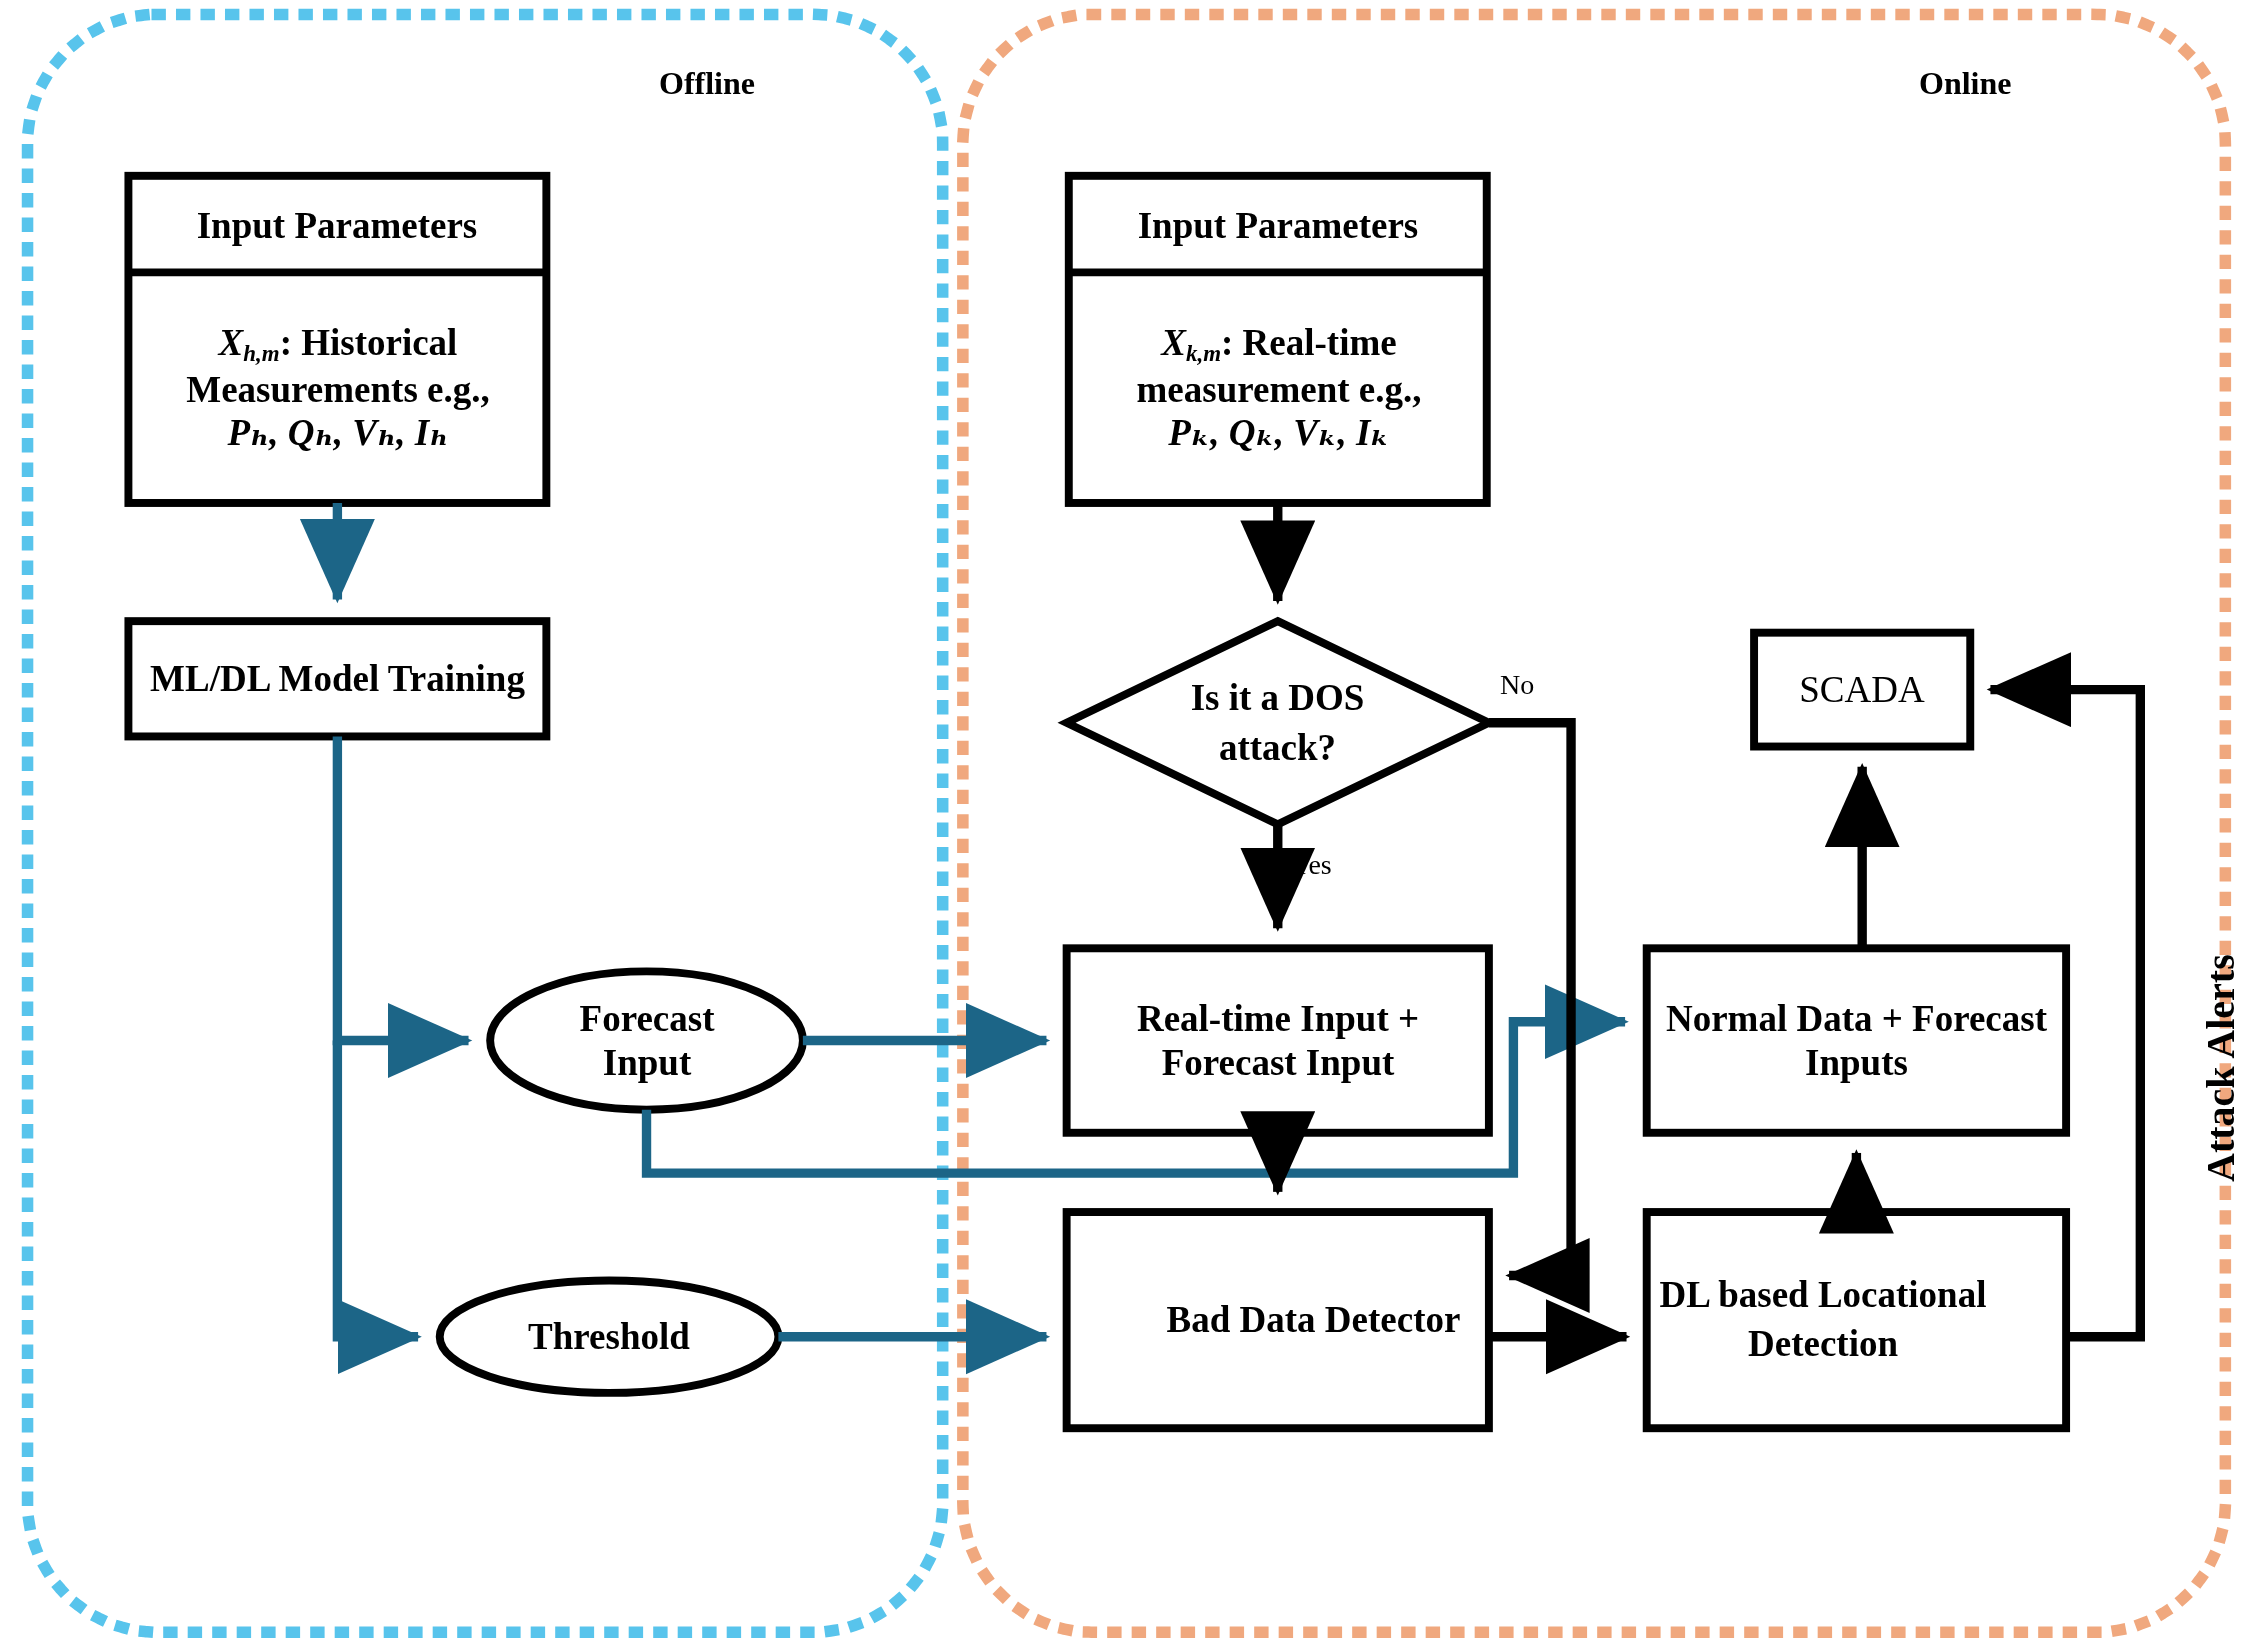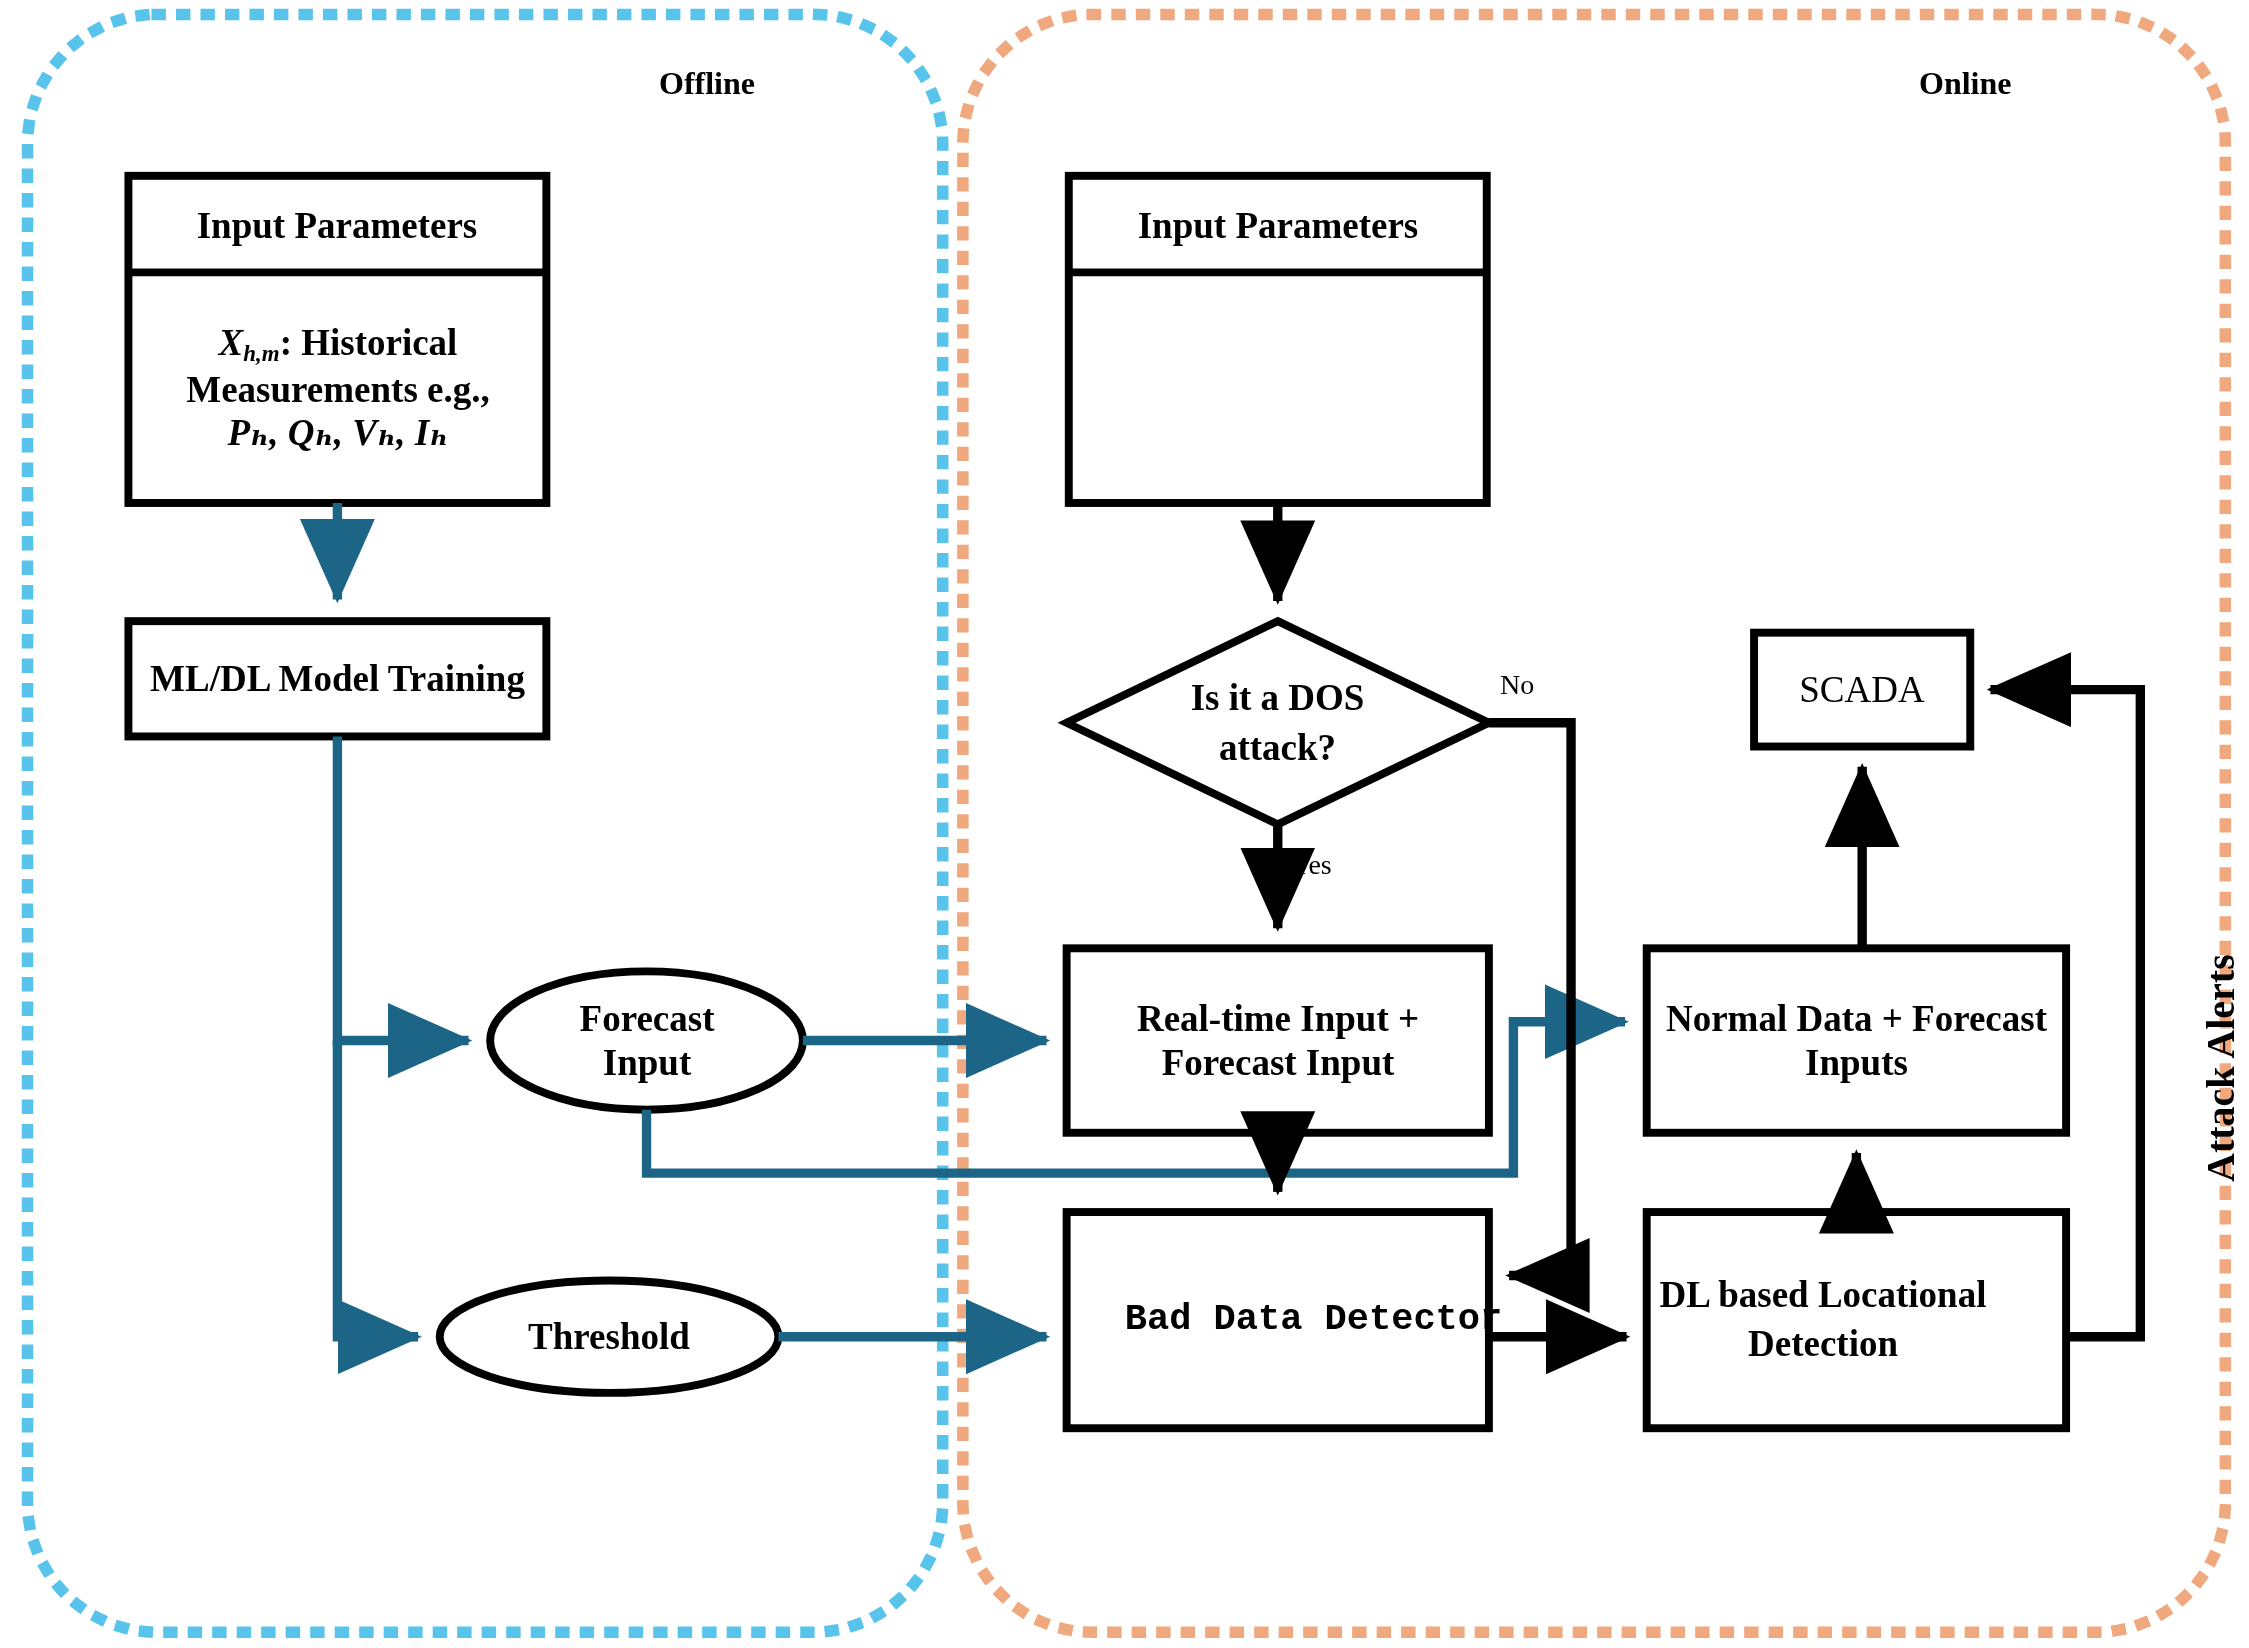--- a/index.html
+++ b/index.html
@@ -175,26 +175,33 @@
   </div>
 
   <div class="nodeLabel" style="left:133px;top:624px;width:409px;height:110px;font-size:37px;">ML/DL Model Training</div>
 
   <div class="nodeLabel" style="left:546px;top:989px;width:202px;height:104px;font-size:37px;">Forecast Input</div>
 
   <div class="nodeLabel" style="left:472px;top:1304px;width:274px;height:65px;font-size:37px;">Threshold</div>
 
   <div class="nodeLabel" style="left:1069px;top:180px;width:418px;height:91px;font-size:37px;">Input Parameters</div>
 
+  <div class="nodeLabel" style="left:1075px;top:277px;width:408px;height:222px;font-size:37px;flex-direction:column;">
+    <div>
+      <span class="ital">X</span><span class="sub">k,m</span><span>: Real-time</span>
+    </div>
+    <div>measurement e.g.,</div>
+    <div class="ital">Pₖ, Qₖ, Vₖ, Iₖ</div>
+  </div>
 
   <div class="nodeLabel" style="left:1173px;top:640px;width:209px;height:166px;font-size:37px;line-height:1.35;">Is it a DOS attack?</div>
 
   <div class="nodeLabel" style="left:1071px;top:953px;width:414px;height:176px;font-size:37px;">Real-time Input + Forecast Input</div>
 
-  <div class="nodeLabel" style="left:1071px;top:1216px;width:485px;height:208px;font-size:37px;font-family:Liberation Mono, monospace;">Bad Data Detector</div>
+  <div class="nodeLabel" style="left:1071px;top:1216px;width:485px;height:208px;font-size:37px;">Bad Data Detector</div>
 
   <div class="nodeLabel" style="left:1651px;top:953px;width:411px;height:176px;font-size:37px;">Normal Data + Forecast Inputs</div>
 
   <div class="nodeLabel" style="left:1651px;top:1216px;width:344px;height:208px;font-size:37px;line-height:1.32;">DL based Locational Detection</div>
 
   <div class="nodeLabel" style="left:1758px;top:637px;width:208px;height:105px;font-size:37px;font-weight:normal;">SCADA</div>
 
   <div class="edgeLabel" style="left:1291px;top:849px;">Yes</div>
   <div class="edgeLabel" style="left:1500px;top:669px;">No</div>
   <div class="vertLabel" style="left:2197px;top:1182px;">Attack Alerts</div>

